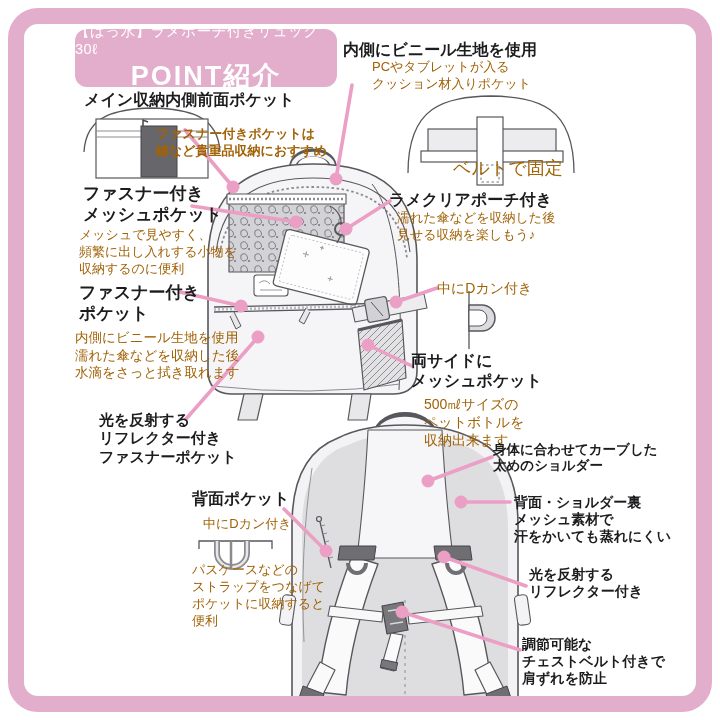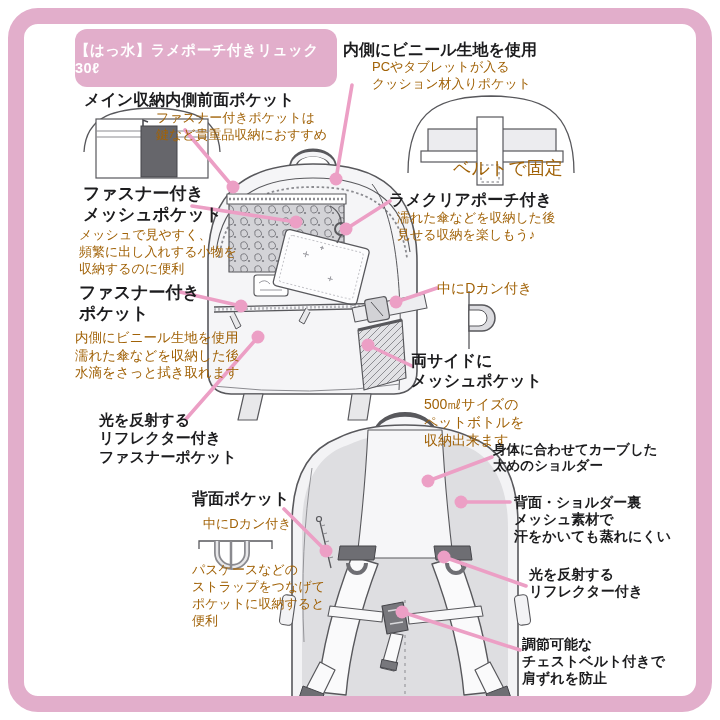--- a/index.html
+++ b/index.html
@@ -12,21 +12,21 @@
     position:absolute;left:8px;top:8px;right:8px;bottom:8px;
     border:16px solid #e2aecb;border-radius:30px;
     pointer-events:none;z-index:5;
   }
   .header-box{
     position:absolute;left:75px;top:29px;width:262px;height:58px;
     background:#e2aecb;border-radius:12px;color:#ffffff;
     display:flex;flex-direction:column;align-items:center;justify-content:center;
     z-index:3;
   }
-  .header-box .l1{font-size:14.5px;font-weight:bold;letter-spacing:0.5px;}
+  .header-box .l1{font-size:14.5px;font-weight:normal;letter-spacing:0.5px;}
   .header-box .l2{font-size:27px;font-weight:bold;letter-spacing:2px;margin-top:1px;}
   .txt{position:absolute;z-index:3;white-space:pre-line;}
   .ann-title{font-weight:bold;color:#1c1c1e;line-height:1.22;}
   .ann-sub{color:#a16207;line-height:1.3;}
   svg.scene{position:absolute;left:0;top:0;z-index:1;}
 </style>
 </head>
 <body>
 
 <svg class="scene" width="720" height="720" viewBox="0 0 720 720">
@@ -204,30 +204,31 @@
     <circle cx="428" cy="481" r="6.5"></circle>
     <circle cx="461" cy="502" r="6.5"></circle>
     <circle cx="444" cy="557" r="6.5"></circle>
     <circle cx="402" cy="612" r="6.5"></circle>
     <circle cx="326" cy="551" r="6.5"></circle>
   </g>
 </svg>
 
 <div class="header-box">
   <div class="l1">【はっ水】ラメポーチ付きリュック 30ℓ</div>
+  <div class="l2">POINT紹介</div>
 </div>
 
 <div class="txt ann-title" style="left:343px;top:40px;font-size:16px;">内側にビニール生地を使用</div>
 <div class="txt ann-sub" style="left:372px;top:59px;font-size:13px;">PCやタブレットが入る
 クッション材入りポケット</div>
 
 <div class="txt ann-sub" style="left:453px;top:157px;font-size:18px;">ベルトで固定</div>
 
 <div class="txt ann-title" style="left:84px;top:90px;font-size:16px;">メイン収納内側前面ポケット</div>
-<div class="txt ann-sub" style="left:156px;top:110px;font-size:13px;">ファスナー付きポケットは
+<div class="txt ann-sub" style="left:156px;top:126px;font-size:13px;font-weight:bold;">ファスナー付きポケットは
 鍵など貴重品収納におすすめ</div>
 
 <div class="txt ann-title" style="left:83px;top:184px;font-size:17px;">ファスナー付き
 メッシュポケット</div>
 <div class="txt ann-sub" style="left:79px;top:227px;font-size:13px;">メッシュで見やすく、
 頻繁に出し入れする小物を
 収納するのに便利</div>
 
 <div class="txt ann-title" style="left:79px;top:283px;font-size:17px;">ファスナー付き
 ポケット</div>

